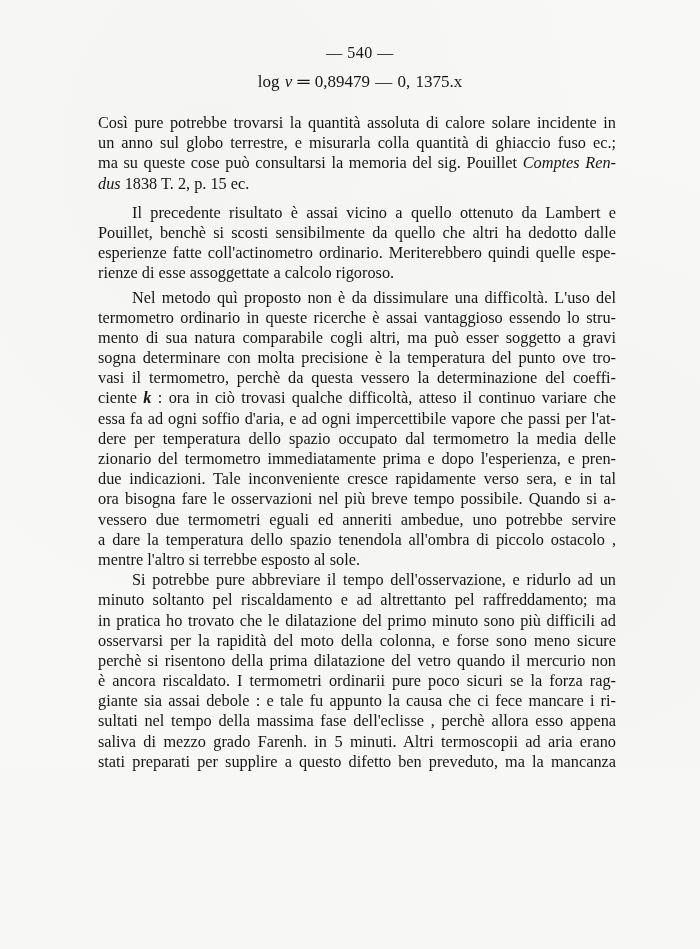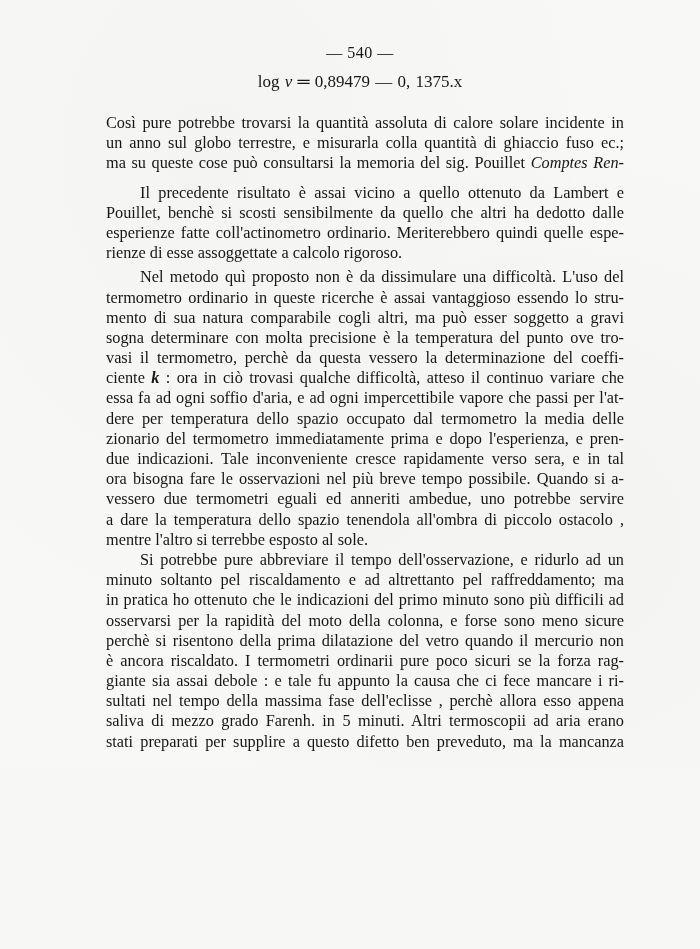--- a/index.html
+++ b/index.html
@@ -41,21 +41,21 @@
     left: 0;
     width: 700px;
     text-align: center;
     font-size: 17px;
     margin-left: 10px;
     word-spacing: 1px;
   }
   .formula i { font-style: italic; }
   .body-text {
     position: absolute;
-    left: 106px;
+    left: 98px;
     top: 113px;
     width: 518px;
     font-size: 16.3px;
     line-height: 20.2px;
   }
   .line {
     display: block;
     white-space: nowrap;
     text-align: justify;
     text-align-last: justify;
@@ -83,20 +83,21 @@
     <span><span>log </span><i>v</i></span>
     <span>═ 0,89479 — 0, 1375.x</span>
   </div>
 
   <div class="body-text">
 
     <div>
       <span class="line">Così pure potrebbe trovarsi la quantità assoluta di calore solare incidente in</span>
       <span class="line">un anno sul globo terrestre, e misurarla colla quantità di ghiaccio fuso ec.;</span>
       <span class="line"><span>ma su queste cose può consultarsi la memoria del sig. Pouillet </span><i>Comptes Ren-</i></span>
+      <span class="line last"><i>dus</i><span> 1838 T. 2, p. 15 ec.</span></span>
     </div>
 
     <div class="para-gap"></div>
 
     <div>
       <span class="line indent">Il precedente risultato è assai vicino a quello ottenuto da Lambert e</span>
       <span class="line">Pouillet, benchè si scosti sensibilmente da quello che altri ha dedotto dalle</span>
       <span class="line">esperienze fatte coll'actinometro ordinario. Meriterebbero quindi quelle espe-</span>
       <span class="line last">rienze di esse assoggettate a calcolo rigoroso.</span>
     </div>
@@ -116,21 +117,21 @@
       <span class="line">due indicazioni. Tale inconveniente cresce rapidamente verso sera, e in tal</span>
       <span class="line">ora bisogna fare le osservazioni nel più breve tempo possibile. Quando si a-</span>
       <span class="line">vessero due termometri eguali ed anneriti ambedue, uno potrebbe servire</span>
       <span class="line">a dare la temperatura dello spazio tenendola all'ombra di piccolo ostacolo ,</span>
       <span class="line last">mentre l'altro si terrebbe esposto al sole.</span>
     </div>
 
     <div>
       <span class="line indent">Si potrebbe pure abbreviare il tempo dell'osservazione, e ridurlo ad un</span>
       <span class="line">minuto soltanto pel riscaldamento e ad altrettanto pel raffreddamento; ma</span>
-      <span class="line">in pratica ho ottenuto che le indicazioni del primo minuto sono più difficili ad</span>
+      <span class="line">in pratica ho trovato che le dilatazione del primo minuto sono più difficili ad</span>
       <span class="line">osservarsi per la rapidità del moto della colonna, e forse sono meno sicure</span>
       <span class="line">perchè si risentono della prima dilatazione del vetro quando il mercurio non</span>
       <span class="line">è ancora riscaldato. I termometri ordinarii pure poco sicuri se la forza rag-</span>
       <span class="line">giante sia assai debole : e tale fu appunto la causa che ci fece mancare i ri-</span>
       <span class="line">sultati nel tempo della massima fase dell'eclisse , perchè allora esso appena</span>
       <span class="line">saliva di mezzo grado Farenh. in 5 minuti. Altri termoscopii ad aria erano</span>
       <span class="line">stati preparati per supplire a questo difetto ben preveduto, ma la mancanza</span>
     </div>
 
   </div>

